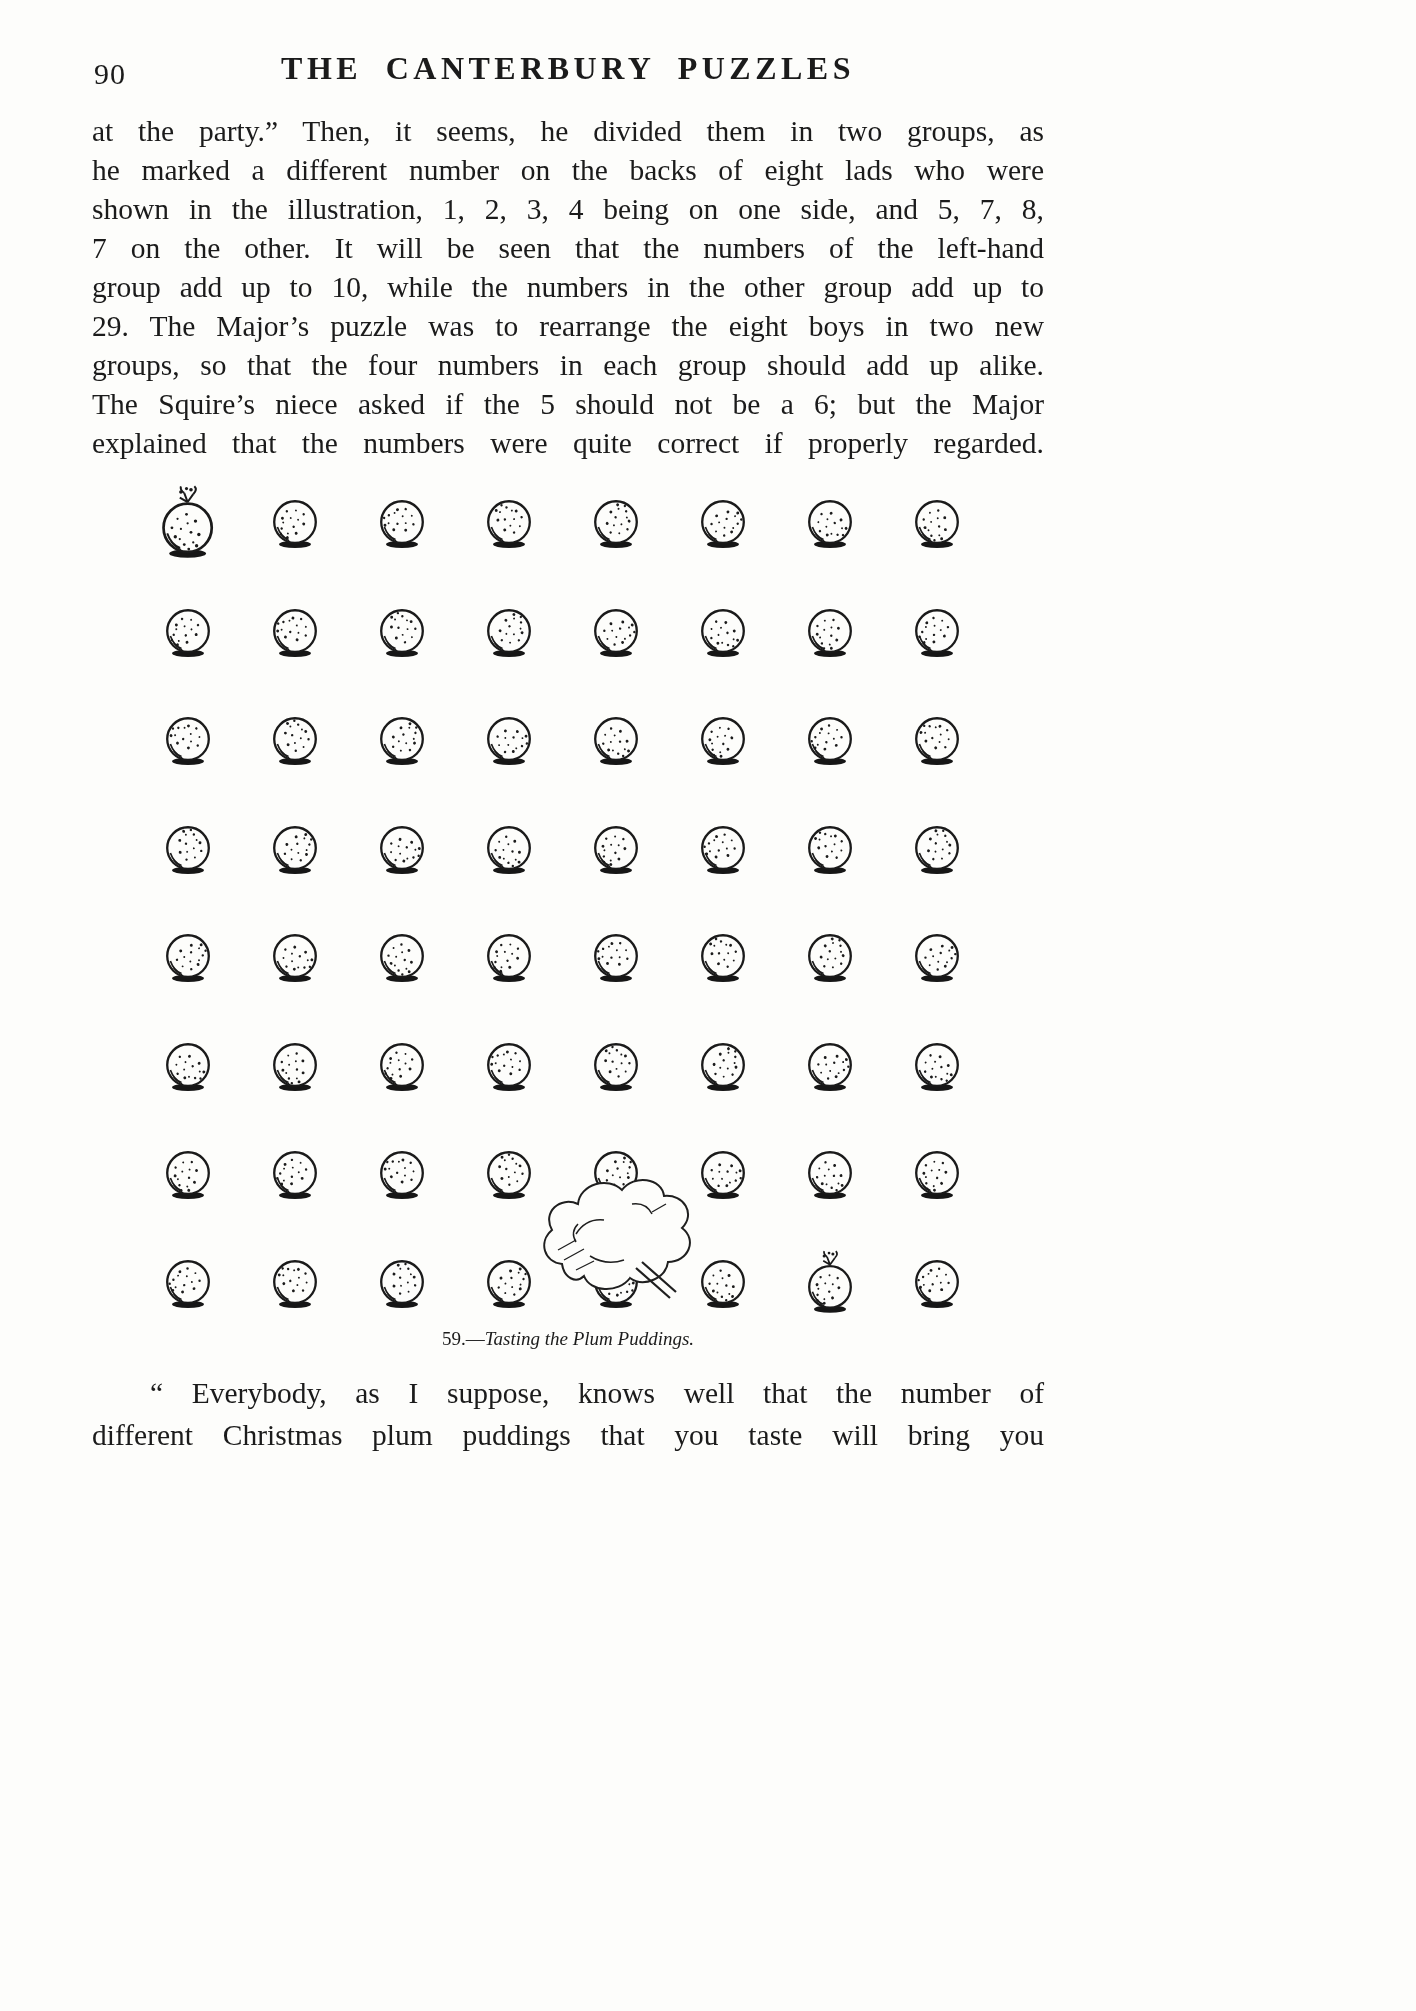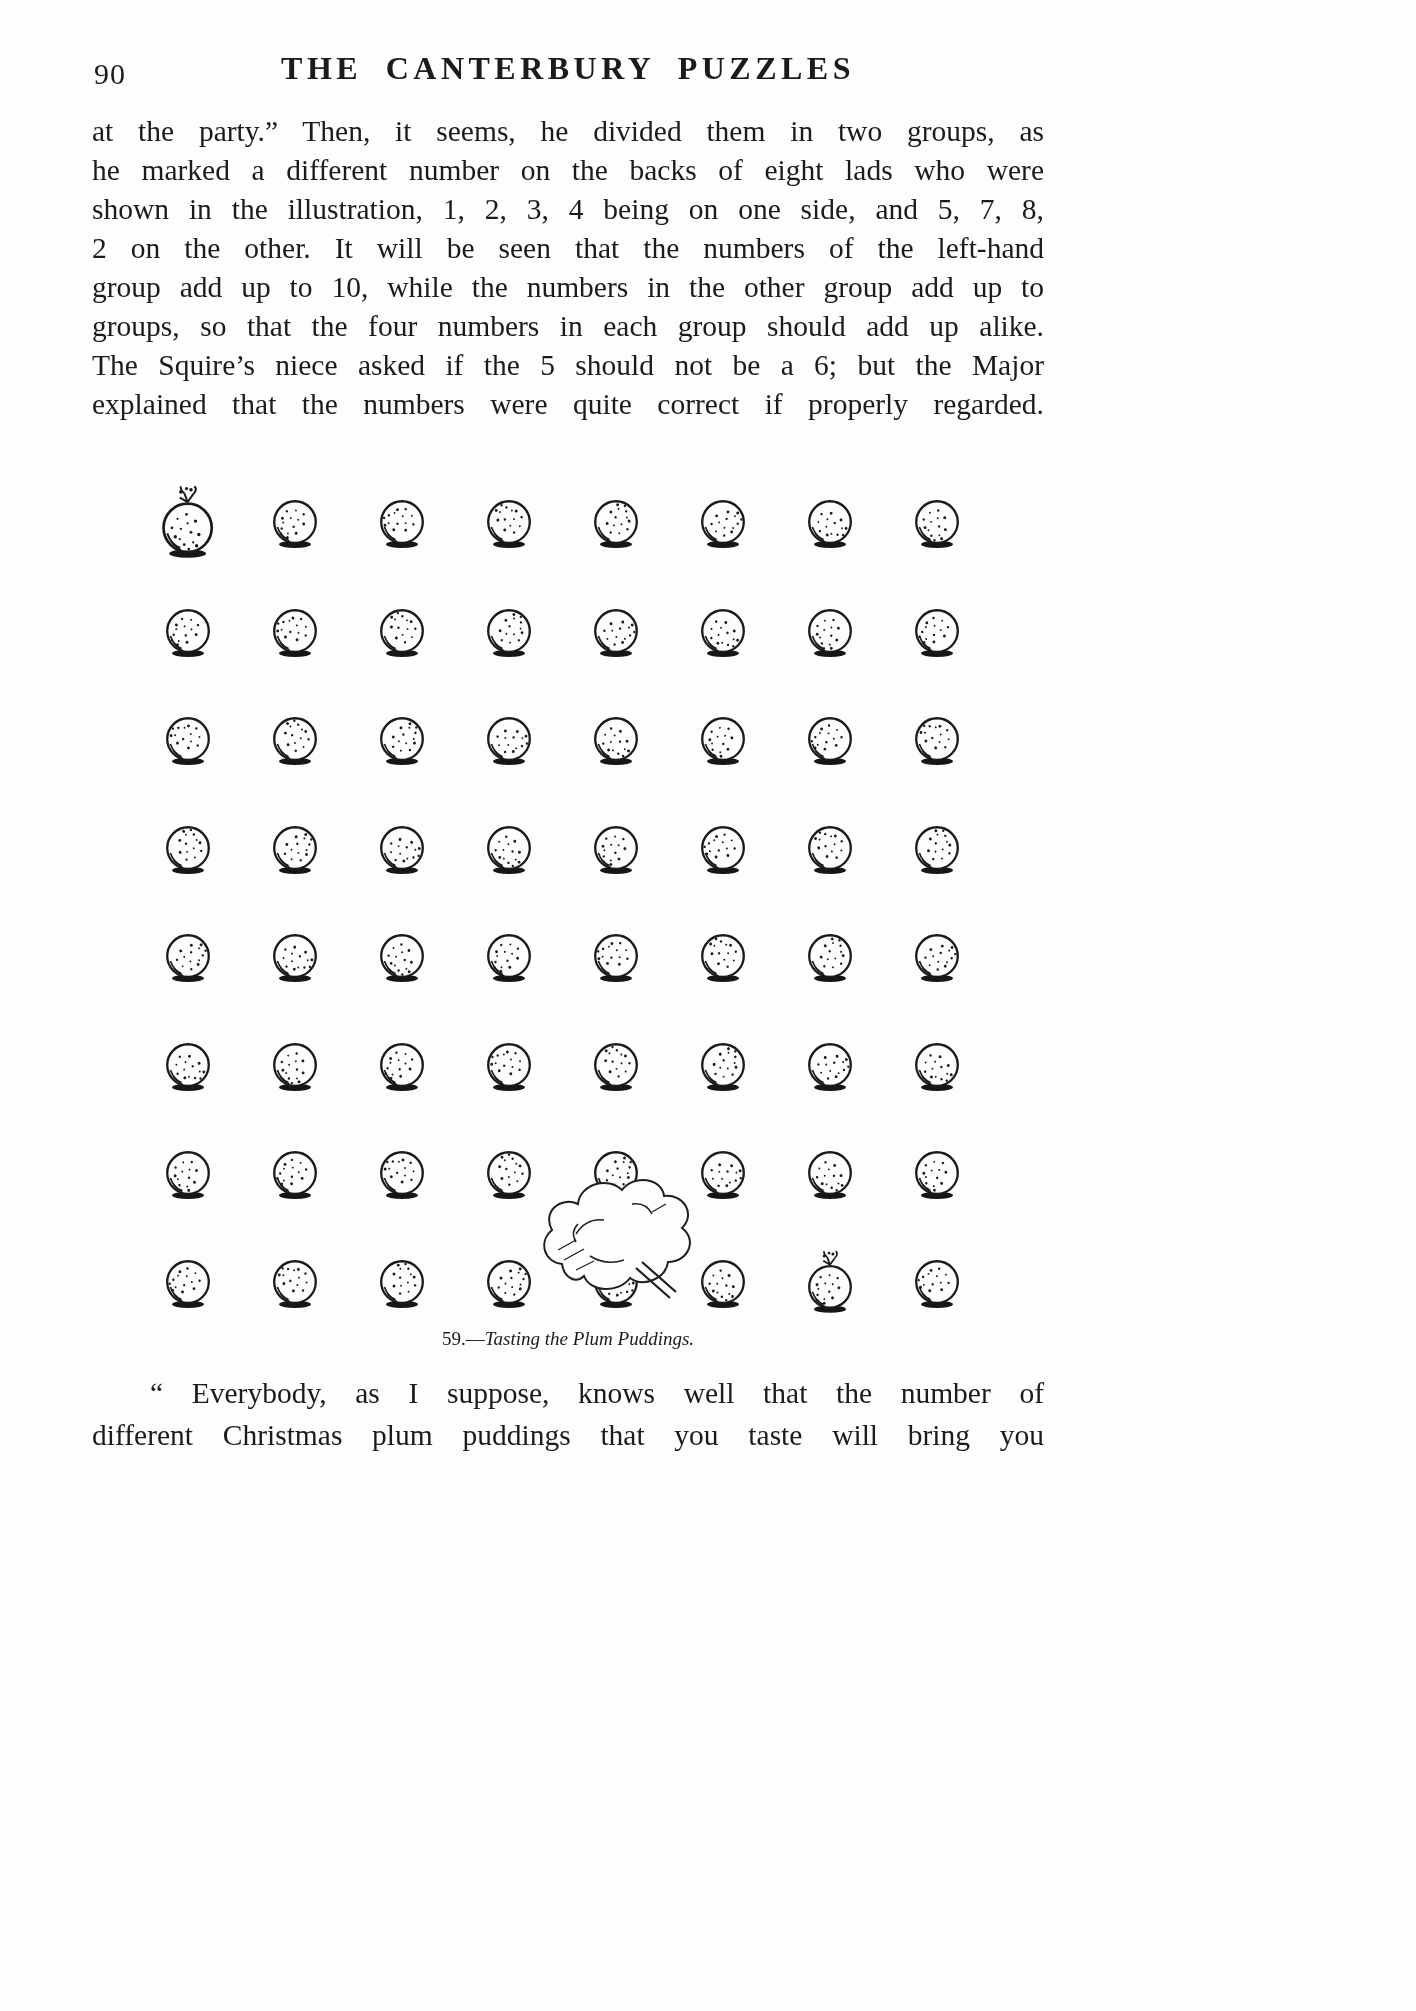--- a/index.html
+++ b/index.html
@@ -45,22 +45,23 @@
 
 <div class="page">
 
   <span class="page-num">90</span>
   <div class="header-title">THE CANTERBURY PUZZLES</div>
 
   <div class="para para1" id="para1">
       <div class="line">at the party.”  Then, it seems, he divided them in two groups, as</div>
       <div class="line">he marked a different number on the backs of eight lads who were</div>
       <div class="line">shown in the illustration, 1, 2, 3, 4 being on one side, and 5, 7, 8,</div>
-      <div class="line">2 on the other.  It will be seen that the numbers of the left-hand</div>
+      <div class="line">7 on the other.  It will be seen that the numbers of the left-hand</div>
       <div class="line">group add up to 10, while the numbers in the other group add up to</div>
+      <div class="line">29.  The Major’s puzzle was to rearrange the eight boys in two new</div>
       <div class="line">groups, so that the four numbers in each group should add up alike.</div>
       <div class="line">The Squire’s niece asked if the 5 should not be a 6; but the Major</div>
       <div class="line">explained that the numbers were quite correct if properly regarded.</div>
     </div>
 
   <div class="illustration" id="grid">
     <div class="steam-hand">
       <svg width="172" height="142" viewBox="0 0 172 142">
         <path d="M30,96 C12,94 6,74 20,62 C10,44 28,28 46,36 C48,16 76,8 90,22 C102,6 130,10 132,28 C152,26 164,46 150,60 C166,72 156,94 136,94 C134,110 112,120 98,110 C86,126 58,124 52,108 C44,116 32,110 30,96 Z" fill="#fdfdfb" stroke="#1f1f1f" stroke-width="2"></path>
         <path d="M44,66 q10,-16 28,-14" fill="none" stroke="#1f1f1f" stroke-width="1.5"></path>

